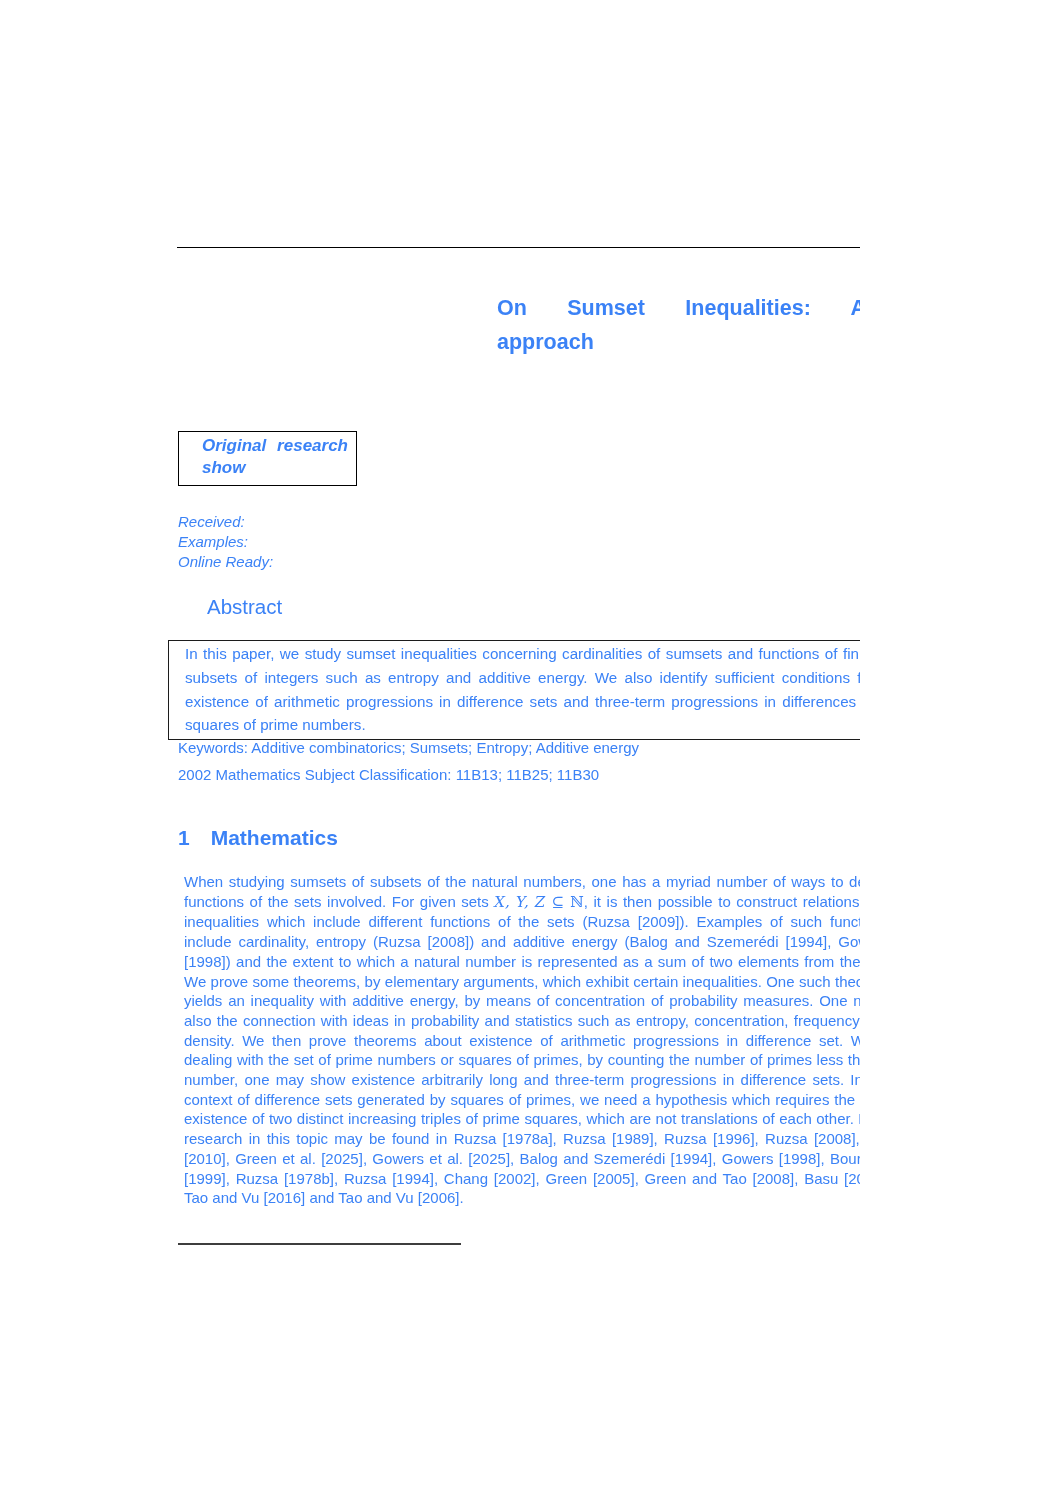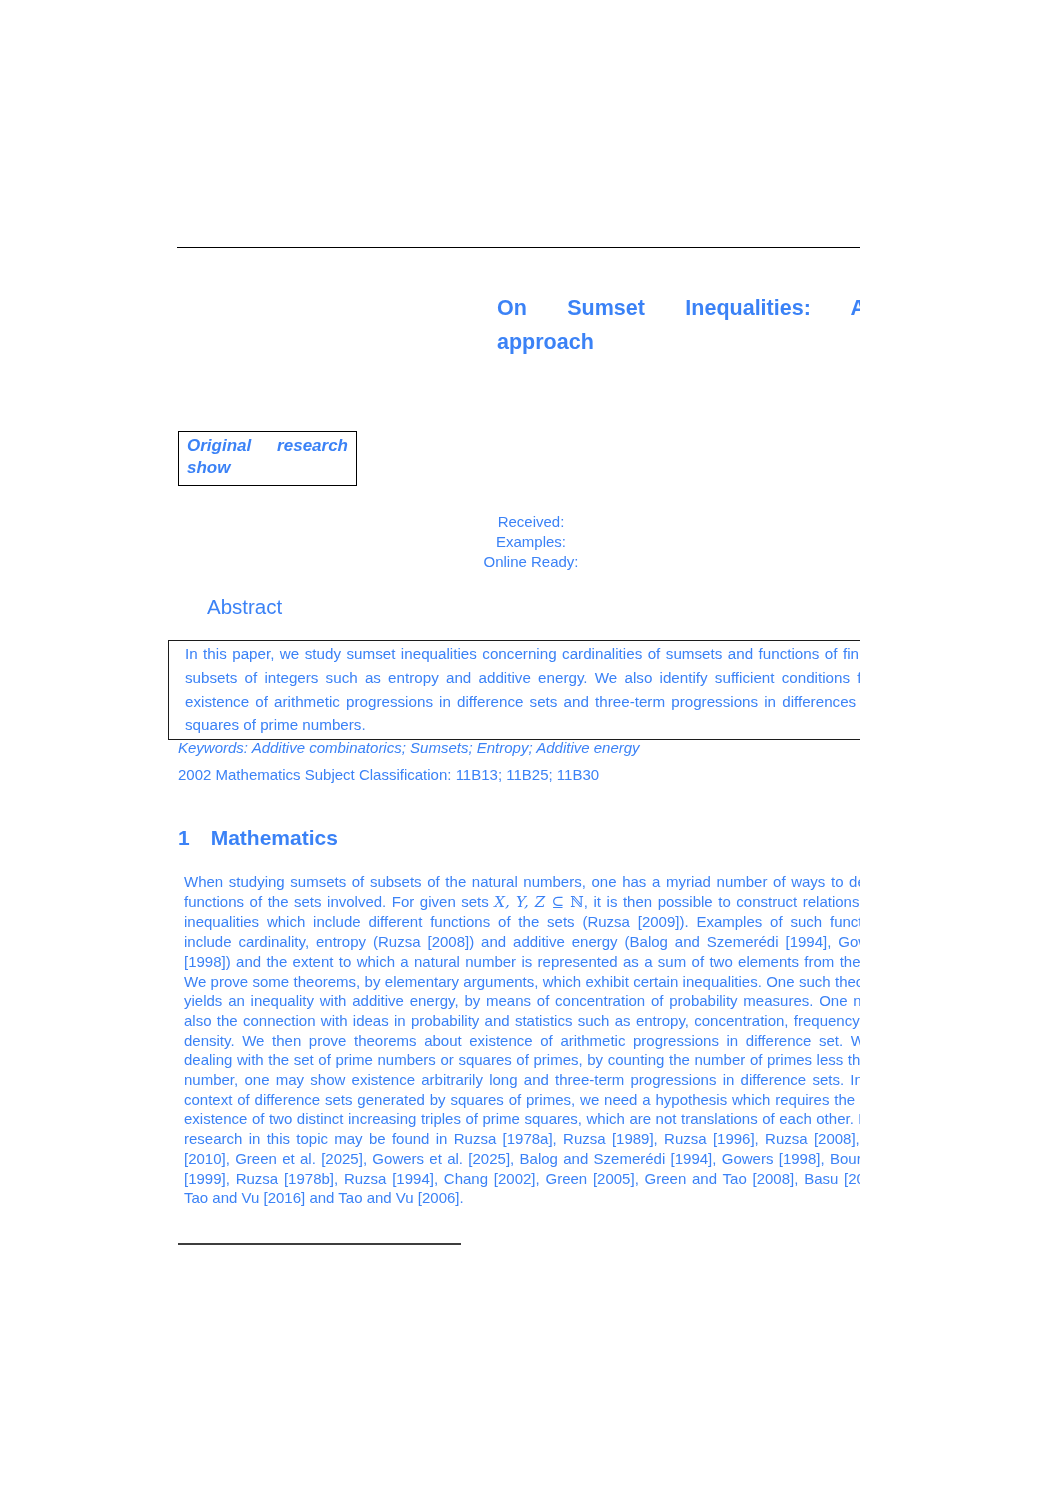--- a/index.html
+++ b/index.html
@@ -28,33 +28,34 @@
     margin: 0;
   }
   .title-line1 { display: block; text-align: justify; text-align-last: justify; }
   .title-line2 { display: block; }
   .badge {
     position: absolute;
     left: 178px; top: 431px;
     width: 179px;
     box-sizing: border-box;
     border: 1.6px solid #000000;
-    padding: 3px 8px 6px 8px;
+    padding: 3px 8px 6px 23px;
     font-size: 17px;
     font-weight: bold;
     font-style: italic;
     line-height: 22px;
   }
   .badge-line1 { display: block; text-align: justify; text-align-last: justify; }
   .badge-line2 { display: block; }
   .dates {
     position: absolute;
     left: 178px; top: 512px;
     width: 706px;
-    text-align: center;
+    text-align: left;
+    font-style: italic;
     font-size: 15px;
     line-height: 20px;
   }
   .abstract-heading {
     position: absolute;
     left: 207px; top: 595px;
     font-size: 20.5px;
     font-weight: normal;
     margin: 0;
     line-height: 1.2;
@@ -68,21 +69,20 @@
     padding: 1px 10px 2px 16px;
     font-size: 15.2px;
     line-height: 23.8px;
     text-align: justify;
   }
   .abstract-box p { margin: 0; }
   .keywords {
     position: absolute;
     left: 178px; top: 739px;
     width: 706px;
-    font-style: italic;
     font-size: 15px;
     margin: 0;
   }
   .msc {
     position: absolute;
     left: 178px; top: 766px;
     width: 706px;
     font-size: 15px;
     margin: 0;
   }

